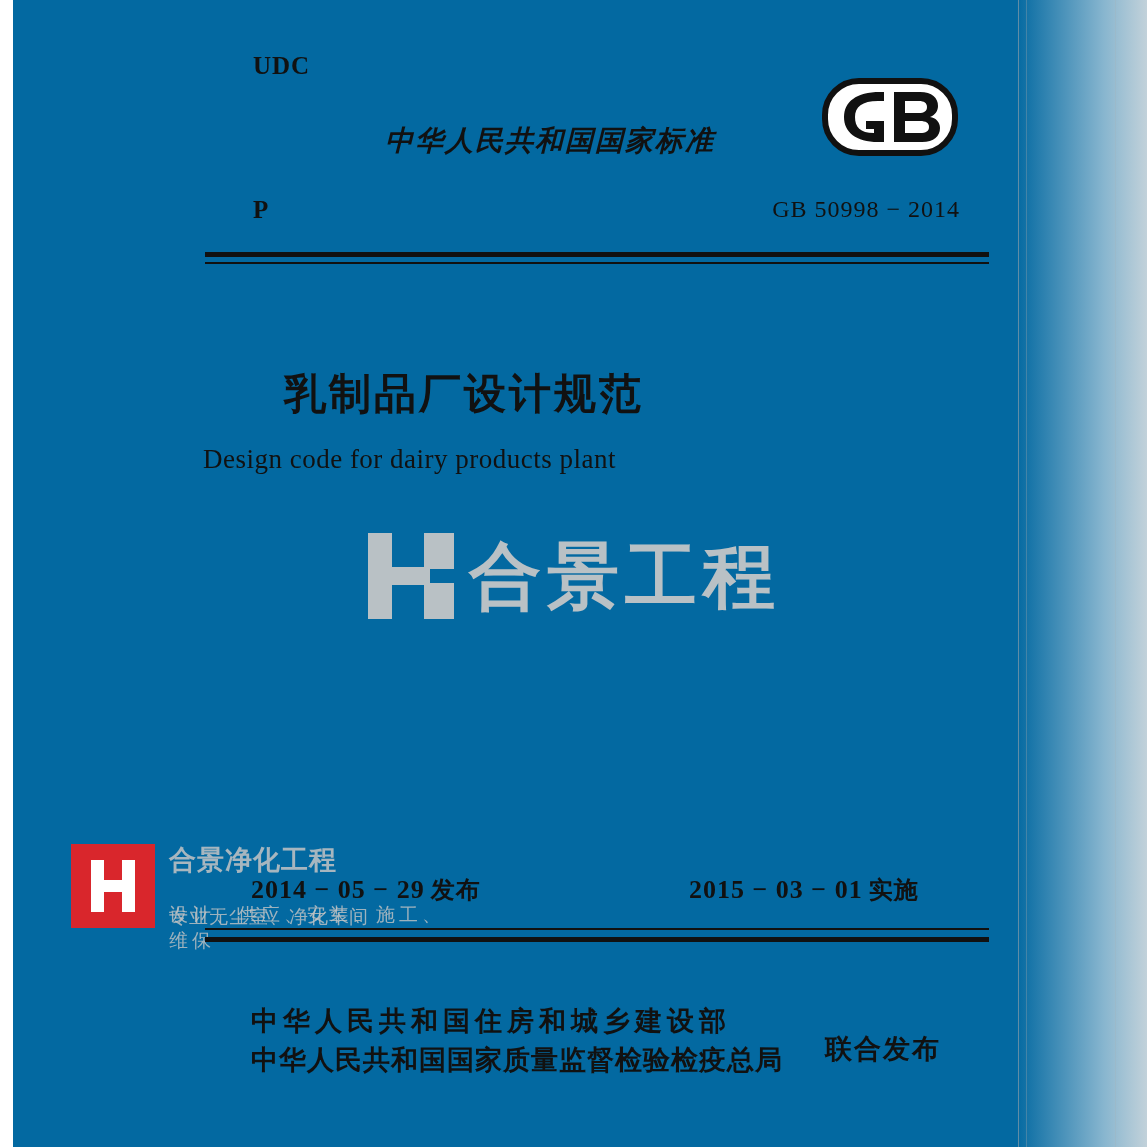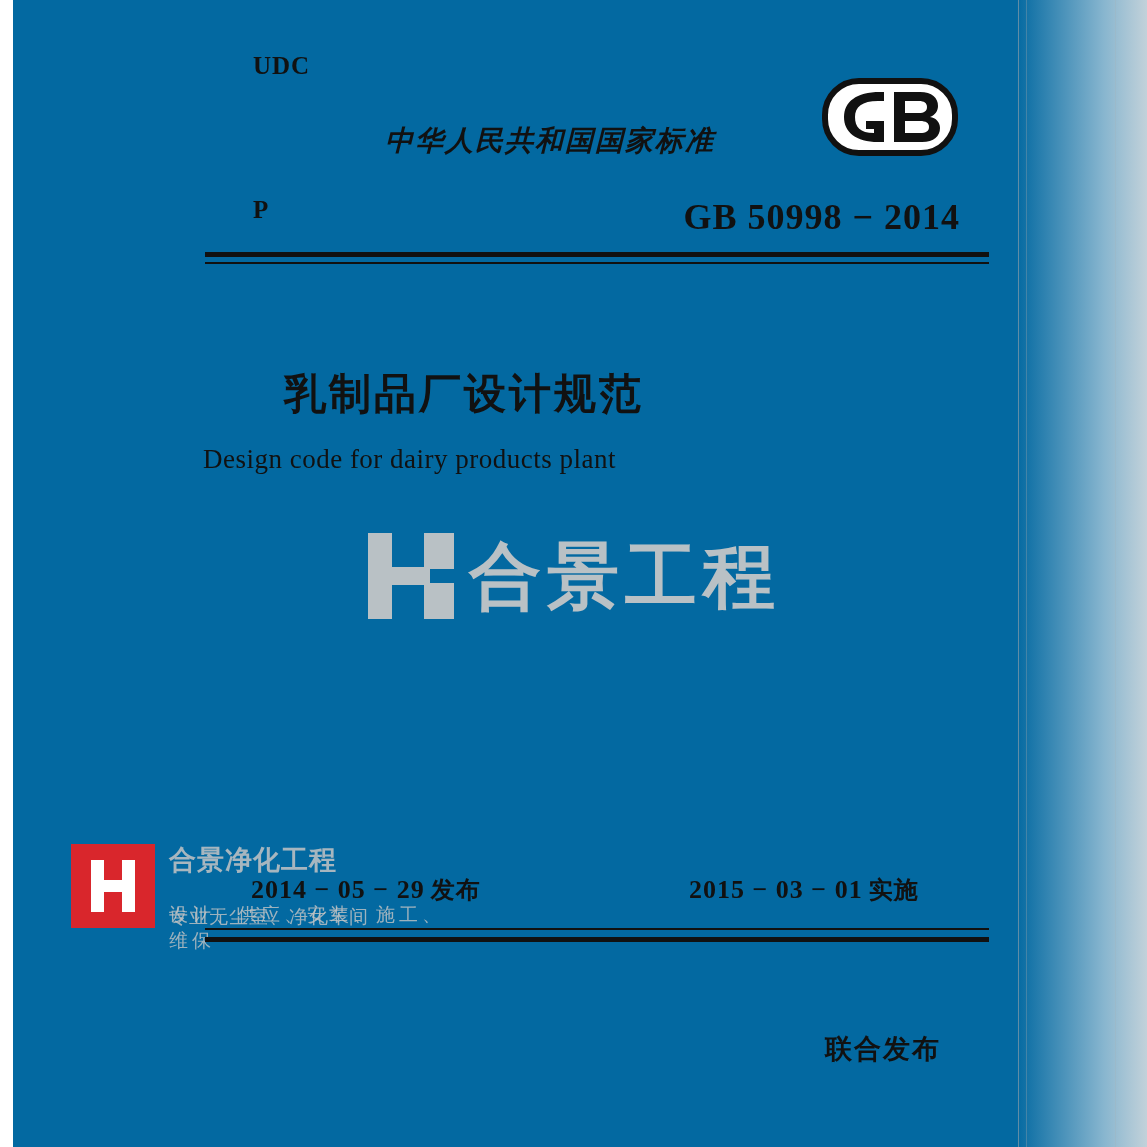--- a/index.html
+++ b/index.html
@@ -72,22 +72,22 @@
     font-weight: bold;
     font-size: 28px;
     letter-spacing: 2px;
     font-style: italic;
   }
   .std-number {
     position: absolute;
     right: 216px;
     top: 196px;
     font-family: "Liberation Serif", serif;
-    font-weight: bold;
-    font-size: 36px;
+    font-weight: normal;
+    font-size: 24px;
     letter-spacing: 1px;
   }
 
   
   .gb-logo {
     position: absolute;
     right: 218px;
     top: 78px;
     width: 136px;
     height: 78px;
@@ -331,15 +331,19 @@
   <div class="date-issue">
     <span>2014 − 05 − 29</span><span class="cn">发布</span>
   </div>
   <div class="date-effective">
     <span>2015 − 03 − 01</span><span class="cn">实施</span>
   </div>
 
   <div class="rule rule-bottom-thin"></div>
   <div class="rule rule-bottom-thick"></div>
 
+  <div class="publishers">
+    <div class="line1">中华人民共和国住房和城乡建设部</div>
+    <div class="line2">中华人民共和国国家质量监督检验检疫总局</div>
+  </div>
   <div class="joint-release">联合发布</div>
 
 </div>
 
 </body></html>

